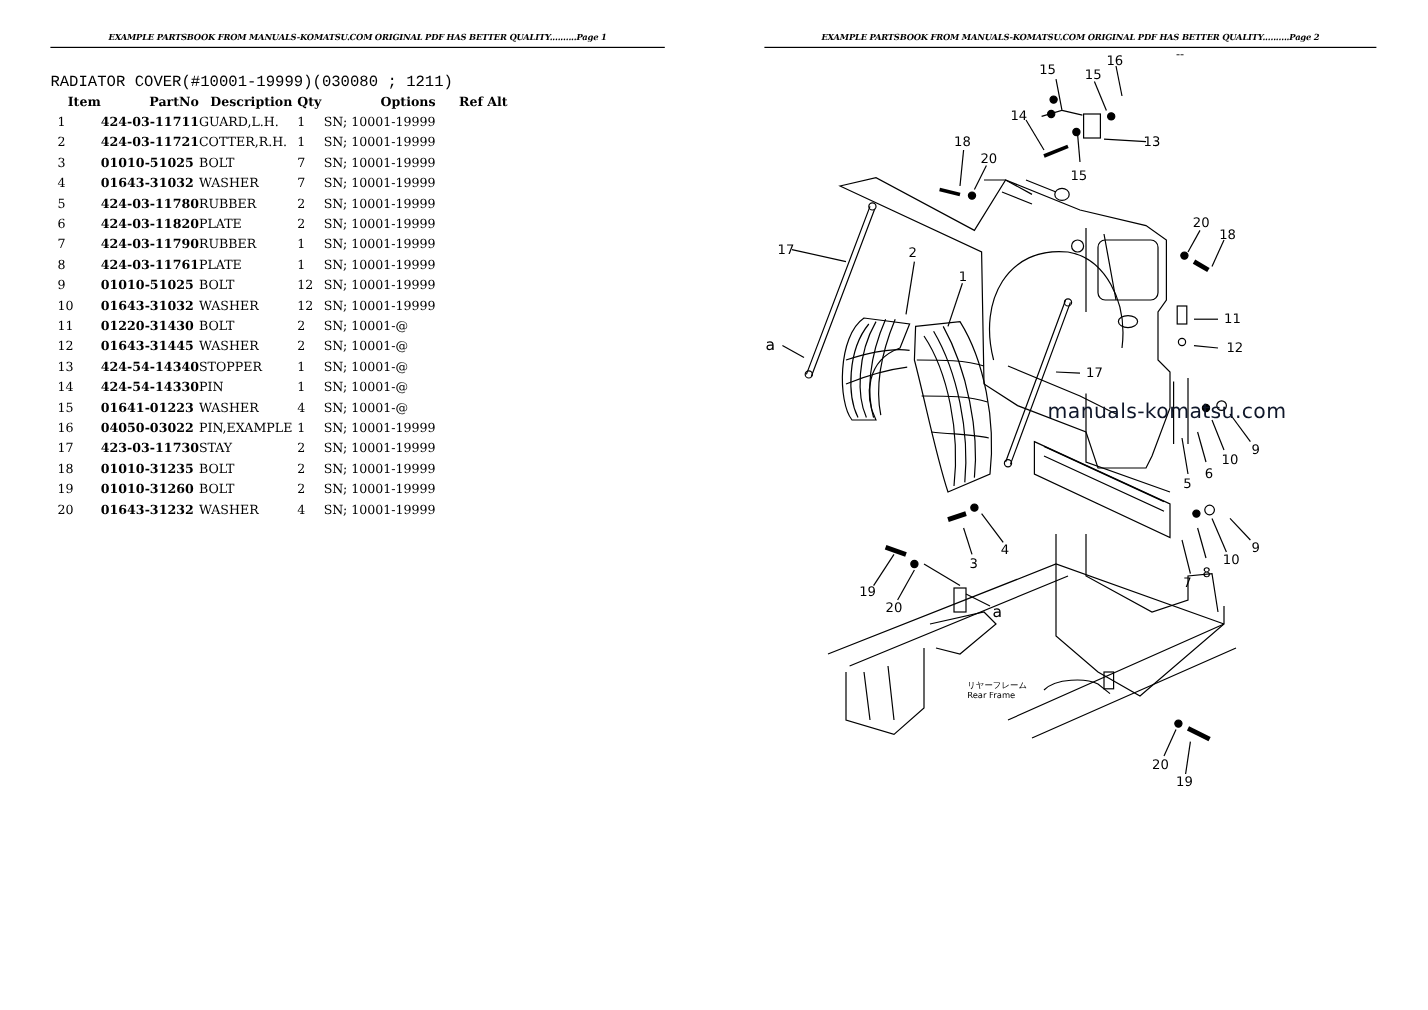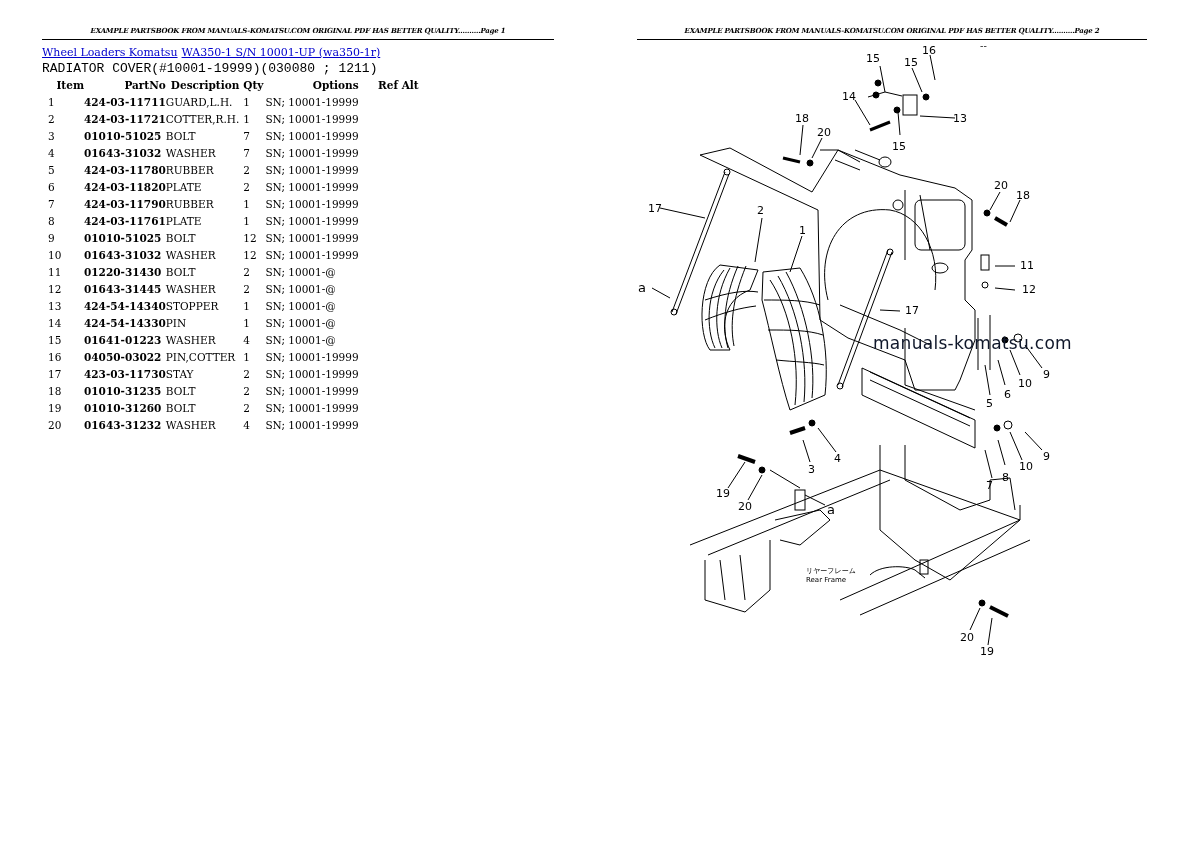--- a/index.html
+++ b/index.html
@@ -26,23 +26,20 @@
   th.c-opt { padding-left:24px !important; width:68px; }
   .diagram { position:absolute; left:630px; top:40px; width:460px; height:620px; }
   .watermark { position:absolute; left:873px; top:333px; font-family:"DejaVu Sans", sans-serif; font-size:17px; color:#0f172a; letter-spacing:0.3px; }
   .dash { position:absolute; left:980px; top:40px; font-size:10px; }
 </style>
 </head>
 <body>
 
 <div class="page p1">
   <div class="hdr">EXAMPLE PARTSBOOK FROM MANUALS-KOMATSU.COM ORIGINAL PDF HAS BETTER QUALITY..........Page 1</div>
-  <div class="title-link">
-    <span>Wheel Loaders Komatsu</span><span>WA350-1 S/N 10001-UP (wa350-1r)</span>
-  </div>
   <div class="subtitle">RADIATOR COVER(#10001-19999)(030080 ; 1211)</div>
   <table class="parts">
     <thead>
       <tr>
         <th class="c-item">Item</th>
         <th class="c-part">PartNo</th>
         <th class="c-desc">Description</th>
         <th class="c-qty">Qty</th>
         <th class="c-opt">Options</th>
         <th class="c-ref">Ref Alt</th>
@@ -165,21 +162,21 @@
           <td class="c-item">15</td>
           <td class="c-part">01641-01223</td>
           <td class="c-desc">WASHER</td>
           <td class="c-qty">4</td>
           <td class="c-opt">SN; 10001-@</td>
           <td class="c-ref"></td>
         </tr>
         <tr>
           <td class="c-item">16</td>
           <td class="c-part">04050-03022</td>
-          <td class="c-desc">PIN,COTTER</td>
+          <td class="c-desc">PIN,EXAMPLE</td>
           <td class="c-qty">1</td>
           <td class="c-opt">SN; 10001-19999</td>
           <td class="c-ref"></td>
         </tr>
         <tr>
           <td class="c-item">17</td>
           <td class="c-part">423-03-11730</td>
           <td class="c-desc">STAY</td>
           <td class="c-qty">2</td>
           <td class="c-opt">SN; 10001-19999</td>

